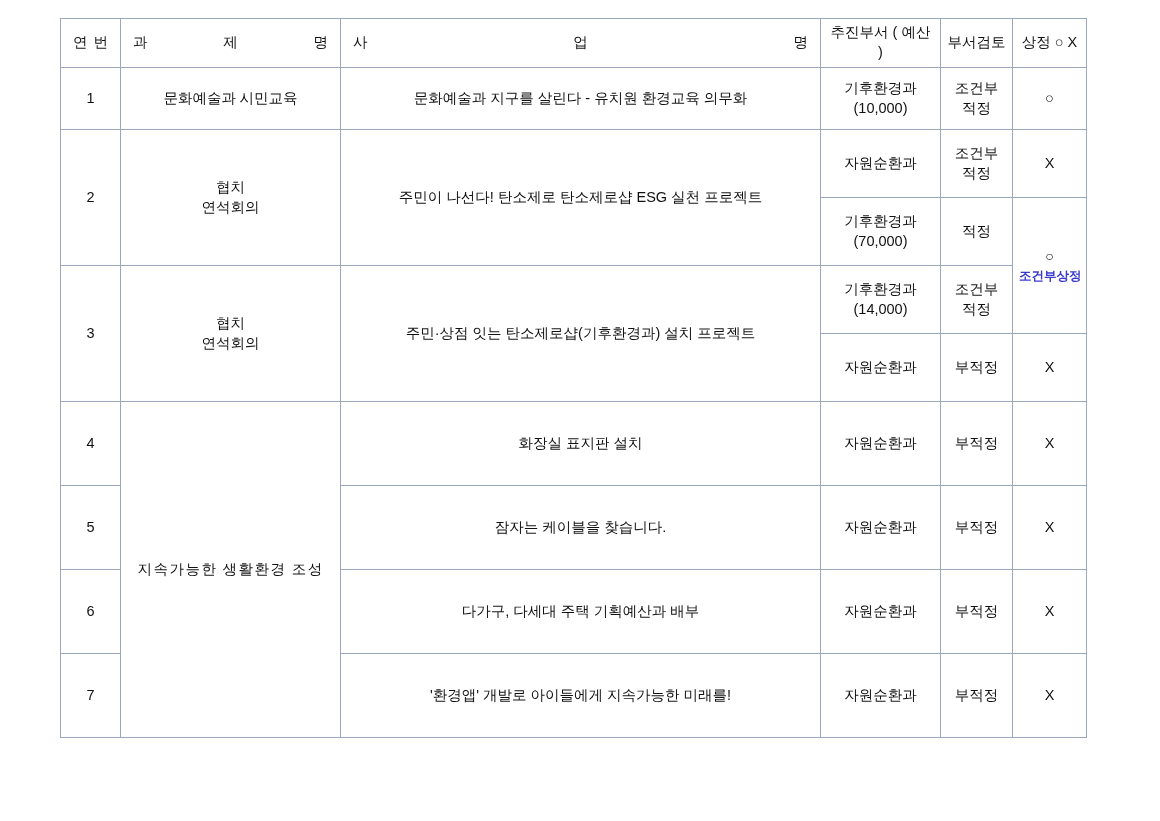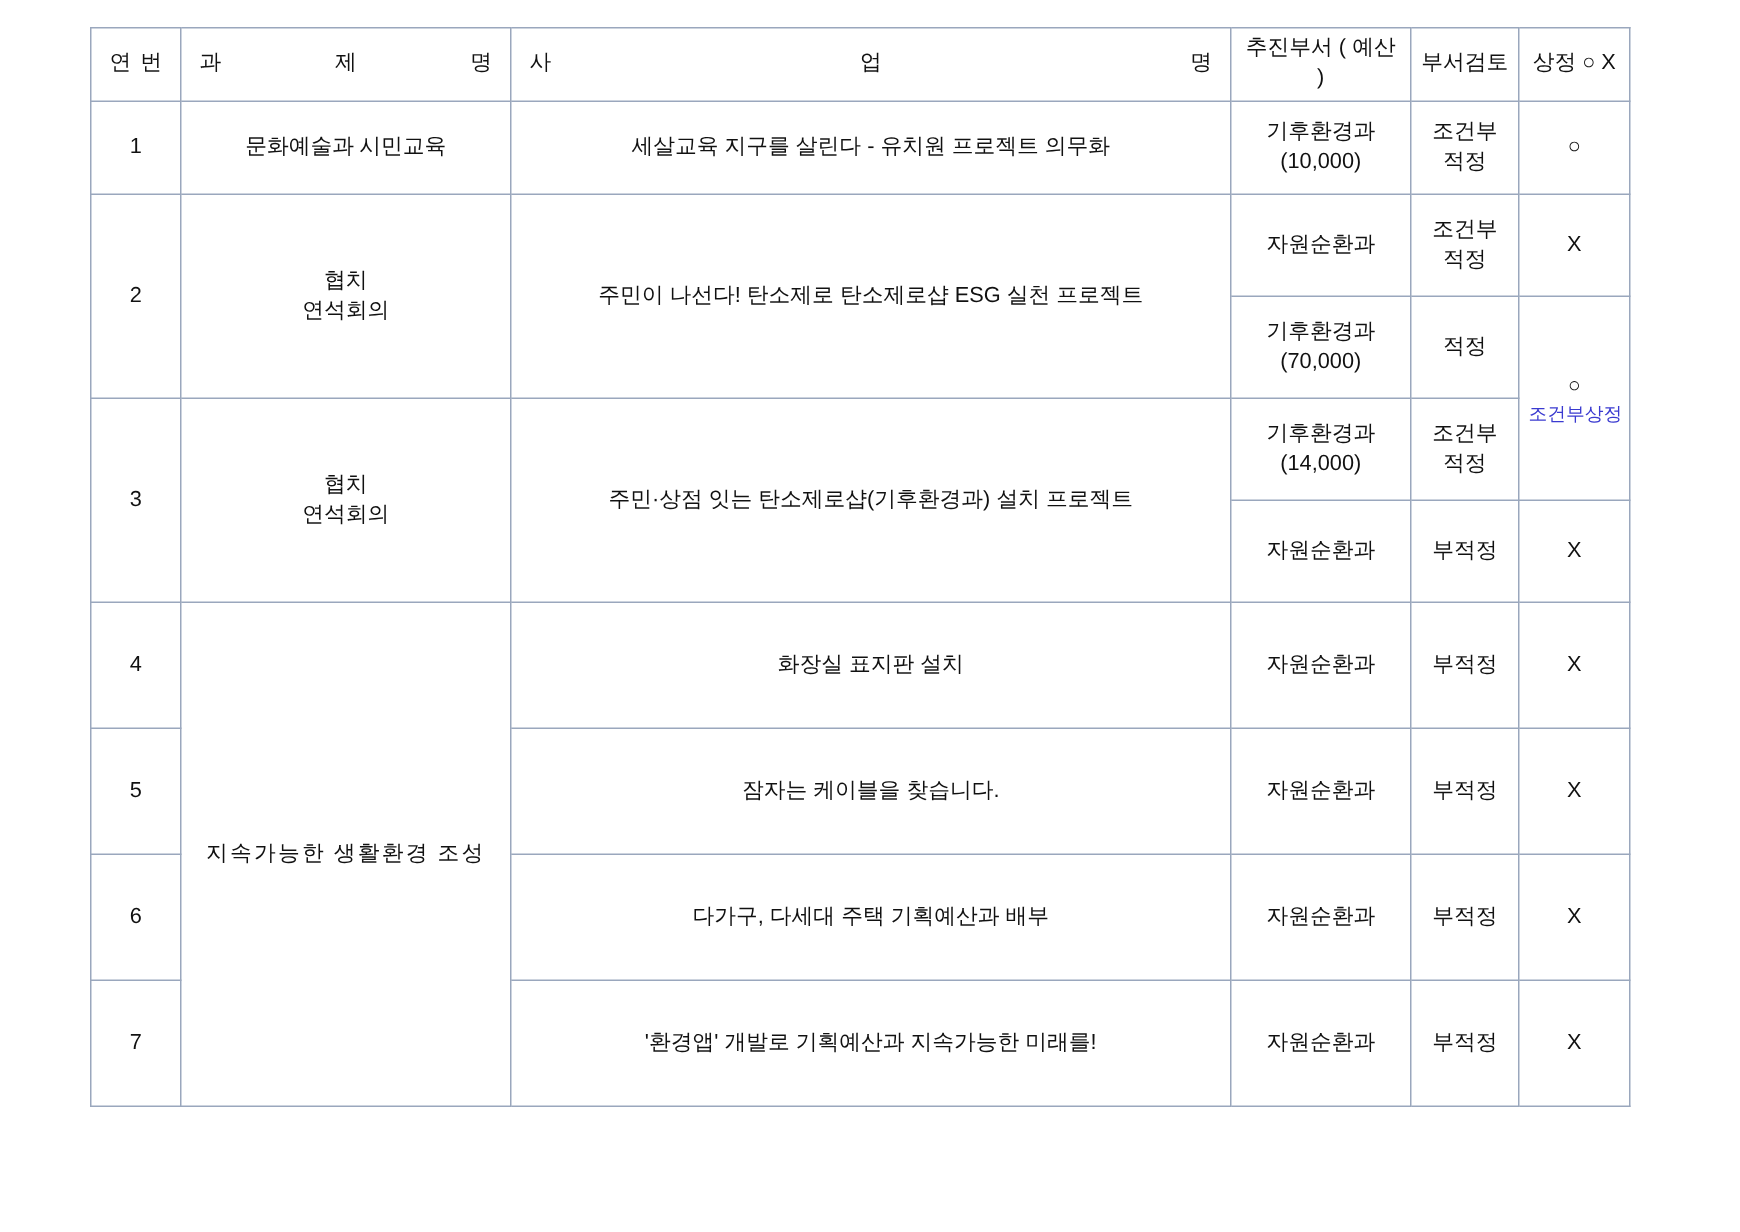--- a/index.html
+++ b/index.html
@@ -75,20 +75,21 @@
     display: block;
     font-size: 14px;
     color: #111;
     margin-bottom: 2px;
   }
   .adopt-special .note {
     display: block;
     font-size: 12.5px;
     color: #3a3ad0;
     word-break: keep-all;
+    font-weight: bold;
   }
   .h-tall-1 { height: 62px; }
   .h-tall-2 { height: 68px; }
   .h-row-4  { height: 84px; }
   .spaced { letter-spacing: 1.5px; margin-left: 15px; }
 </style>
 </head>
 <body>
 
 <div id="sheet">
@@ -127,21 +128,21 @@
         <th>추진부서 ( 예산 )</th>
         <th>부서검토</th>
         <th>상정 ○ X</th>
       </tr>
     </thead>
     <tbody>
 
       <tr class="h-tall-1">
         <td class="no-cell">1</td>
         <td class="subject-cell">문화예술과 시민교육</td>
-        <td class="task-cell">세살교육 지구를 살린다 - 유치원 프로젝트 의무화</td>
+        <td class="task-cell">문화예술과 지구를 살린다 - 유치원 환경교육 의무화</td>
         <td class="dept-cell two-line">기후환경과
 (10,000)</td>
         <td class="review-cell two-line">조건부
 적정</td>
         <td class="adopt-cell">○</td>
       </tr>
 
       <tr class="h-tall-2">
         <td class="no-cell" rowspan="2">2</td>
         <td class="subject-cell two-line" rowspan="2">협치
@@ -200,21 +201,21 @@
       <tr class="h-row-4">
         <td class="no-cell">6</td>
         <td class="task-cell">다가구, 다세대 주택 기획예산과 배부</td>
         <td class="dept-cell">자원순환과</td>
         <td class="review-cell">부적정</td>
         <td class="adopt-cell">X</td>
       </tr>
 
       <tr class="h-row-4">
         <td class="no-cell">7</td>
-        <td class="task-cell">'환경앱' 개발로 기획예산과 지속가능한 미래를!</td>
+        <td class="task-cell">'환경앱' 개발로 아이들에게 지속가능한 미래를!</td>
         <td class="dept-cell">자원순환과</td>
         <td class="review-cell">부적정</td>
         <td class="adopt-cell">X</td>
       </tr>
 
     </tbody>
   </table>
 </div>
 
 </body></html>

